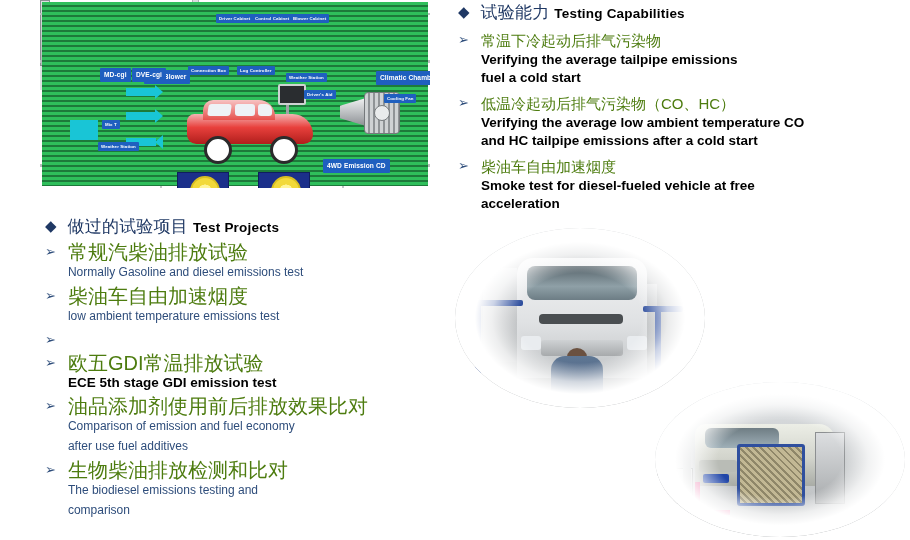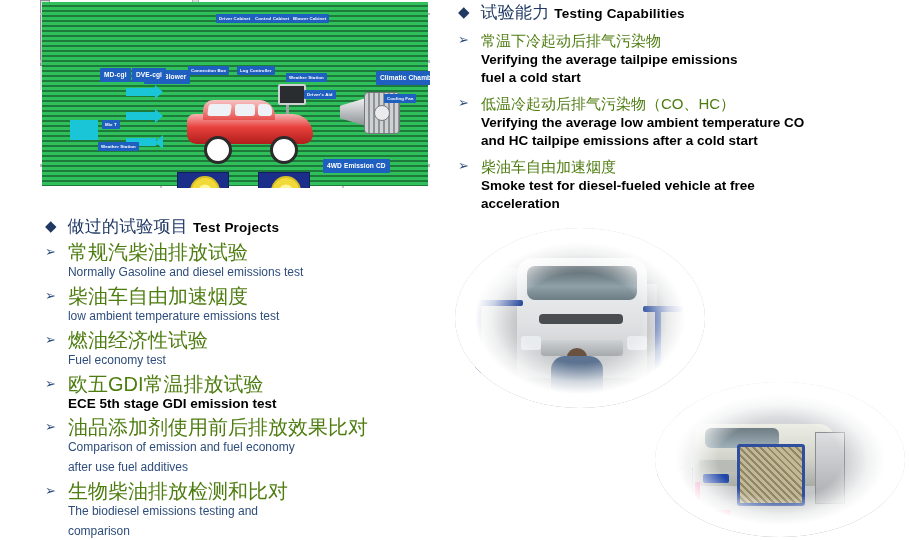--- a/index.html
+++ b/index.html
@@ -366,24 +366,20 @@
     <div class="lvl2">
       <span class="arrow">➢</span>
       <span class="lvl2-body">
         <span class="cn" style="display:block">柴油车自由加速烟度</span>
         <span class="en-plain" style="display:block">low ambient temperature  emissions test</span>
       </span>
     </div>
 
     <div class="lvl2">
       <span class="arrow">➢</span>
-      <span class="lvl2-body">
-        <span class="cn" style="display:block">燃油经济性试验</span>
-        <span class="en-plain" style="display:block">Fuel economy  test</span>
-      </span>
     </div>
 
     <div class="lvl2">
       <span class="arrow">➢</span>
       <span class="lvl2-body">
         <span class="cn" style="display:block">欧五GDI常温排放试验</span>
         <span class="en" style="display:block">ECE 5th stage GDI emission test</span>
       </span>
     </div>
 

